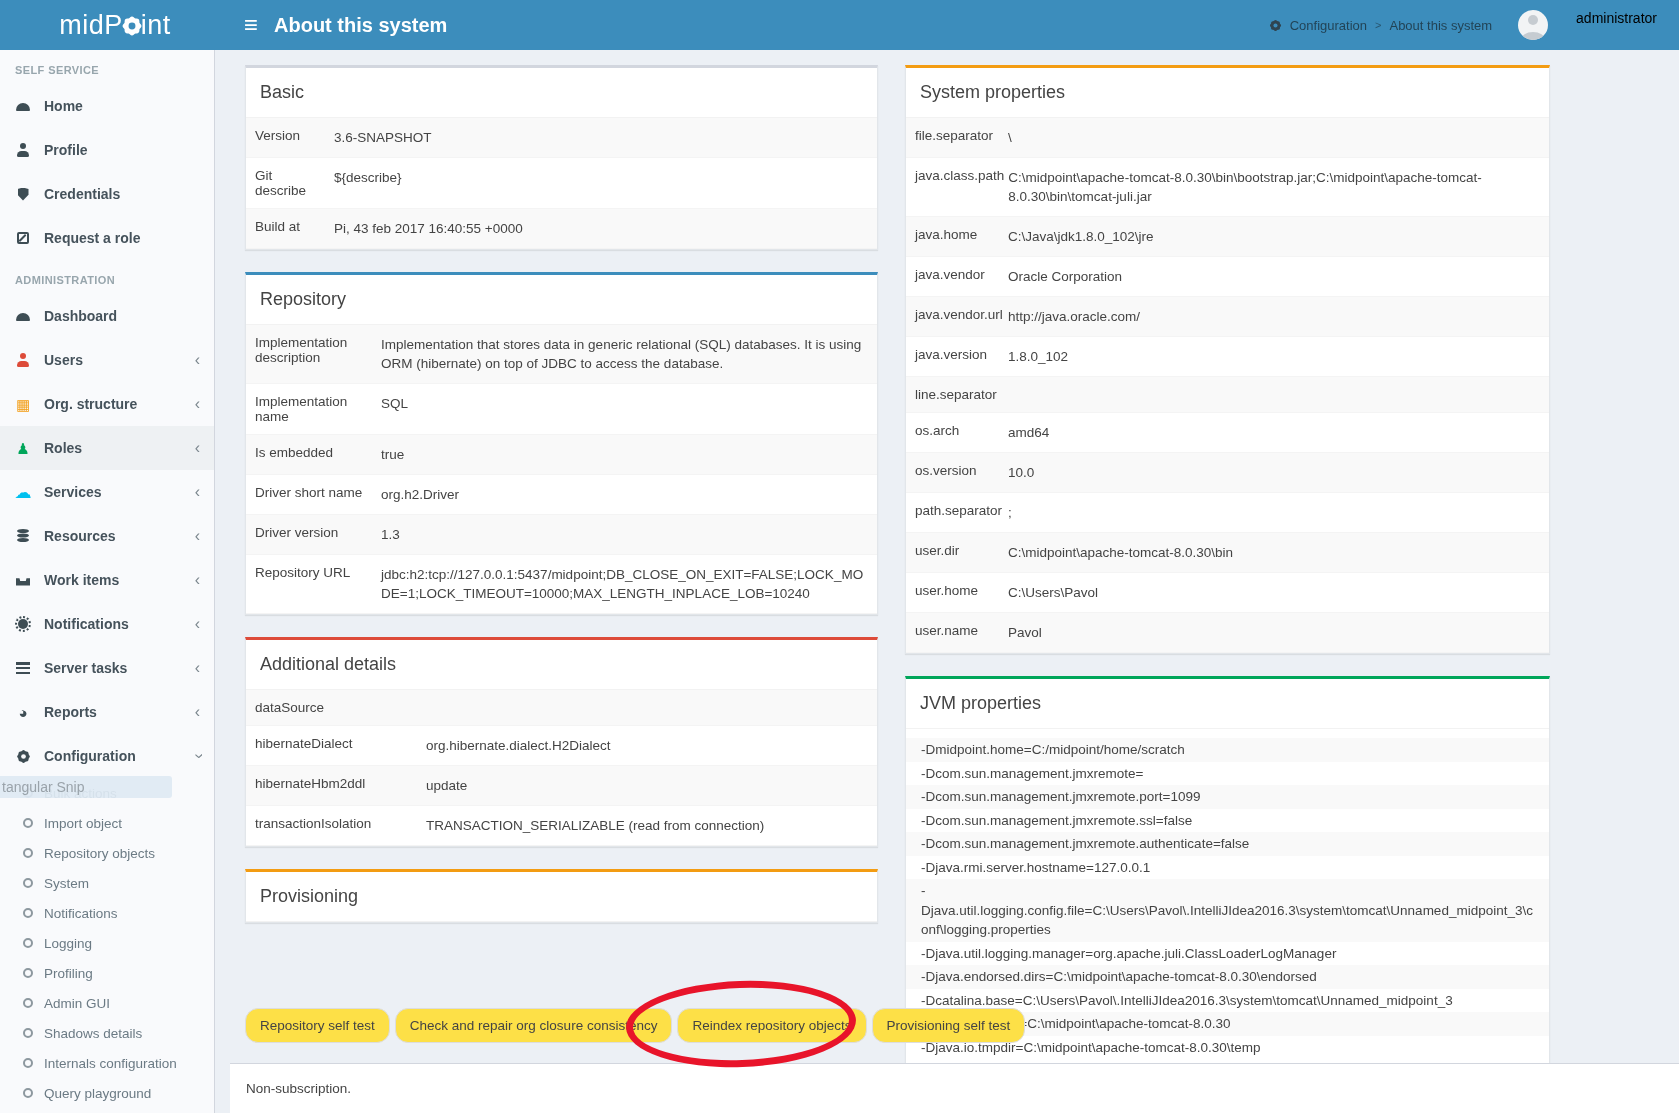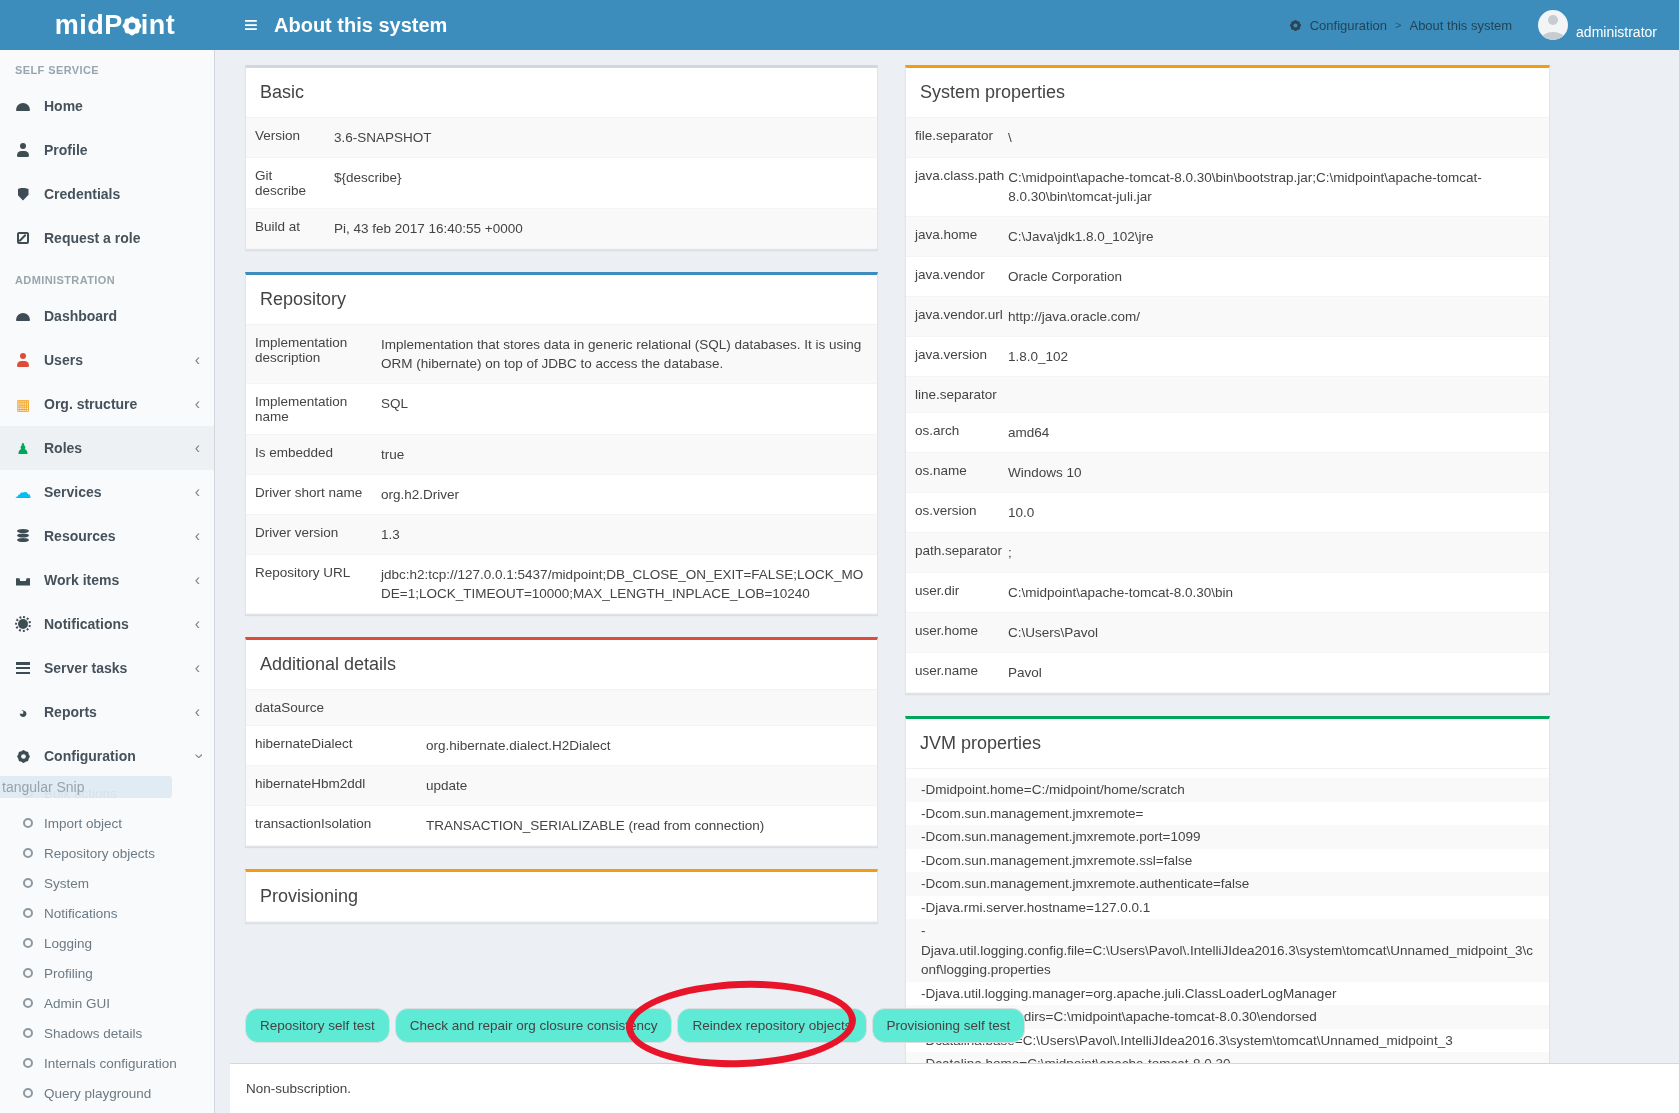--- a/index.html
+++ b/index.html
@@ -1,29 +1,29 @@
 <!DOCTYPE html>
 <html><head>
 <meta charset="utf-8">
 <style>
   *{margin:0;padding:0;box-sizing:border-box}
   html,body{width:1679px;height:1113px}
   body{font-family:"Liberation Sans",sans-serif;background:#ecf0f5;overflow:hidden;position:relative;color:#444}
 
   
   .header{position:absolute;top:0;left:0;right:0;height:50px;background:#3c8dbc;display:flex;align-items:center;z-index:6}
-  .logo{width:230px;height:50px;display:flex;align-items:center;justify-content:center;font-weight:bold;font-size:27px;color:#fff;letter-spacing:.5px;cursor:pointer}
+  .logo{width:230px;height:50px;display:flex;align-items:center;justify-content:center;font-weight:normal;font-size:27px;color:#fff;letter-spacing:.5px;cursor:pointer}
   .logo svg{margin:2px -2px 0 -2px}
   .menu-toggle{color:#fff;font-size:24px;margin:0 16px 0 14px;cursor:pointer;line-height:1}
   .page-title{color:#fff;font-size:20px;font-weight:600}
   .header-right{margin-left:auto;display:flex;align-items:center;gap:26px;padding-right:22px}
   .breadcrumb{display:flex;align-items:center;gap:8px;font-size:13px;color:rgba(25,45,55,.78)}
   .breadcrumb .crumb{cursor:pointer}
   .breadcrumb .sep{font-size:11px;color:rgba(25,45,55,.6)}
-  .user-chip{display:flex;align-items:flex-end;gap:8px;color:#ffffff;font-size:14px;cursor:pointer}
+  .user-chip{display:flex;align-items:flex-start;gap:28px;color:#000000;font-size:14px;cursor:pointer}
   .avatar{width:30px;height:30px;border-radius:50%;background:#f2f4f5;position:relative;overflow:hidden}
   .avatar::before{content:"";position:absolute;top:5px;left:10px;width:10px;height:10px;border-radius:50%;background:#c6ccd1}
   .avatar::after{content:"";position:absolute;bottom:-7px;left:3px;width:24px;height:15px;border-radius:50%;background:#c6ccd1}
 
   
   .sidebar{position:absolute;top:50px;left:0;width:215px;bottom:0;background:#f9fafc;border-right:1px solid #d2d6de;z-index:2}
   .side-section-label{padding:14px 15px 8px;font-size:11px;font-weight:bold;color:#98a6ad;letter-spacing:.4px}
   .side-item{display:flex;align-items:center;height:44px;padding:0 14px;gap:12px;cursor:pointer}
   .side-item .lbl{font-size:14px;font-weight:600;color:#45525b}
   .side-item.hl{background:#eef1f3}
@@ -68,21 +68,21 @@
   .repository{--kw:133px}
   .additional{--kw:178px}
   .provisioning{--kw:420px}
   .sysprops{--kw:100px}
   .sysprops .k{white-space:nowrap;padding-right:2px}
   .jvm-lines{padding:9px 0 11px}
   .jvm-line{padding:2px 15px;font-size:13.5px;color:#444;line-height:19.5px;overflow-wrap:anywhere}
   .jvm-lines .jvm-line:nth-child(odd){background:#f9f9f9}
 
   .button-bar{position:absolute;left:15px;top:958px;display:flex;gap:5px;z-index:2}
-  .btn{background:#5eead4;border:1px solid #ddd;color:#444;font-size:13.5px;padding:9px 14px;border-radius:13px;font-family:inherit;cursor:pointer;white-space:nowrap}
+  .btn{background:#fde047;border:1px solid #ddd;color:#444;font-size:13.5px;padding:9px 14px;border-radius:13px;font-family:inherit;cursor:pointer;white-space:nowrap}
   .red-ellipse{position:absolute;left:396px;top:931px;width:230px;height:86px;border:7px solid #e8142a;border-radius:50%;transform:rotate(-2deg);z-index:4;pointer-events:none}
   .footer{position:absolute;left:0;right:0;bottom:0;height:50px;background:#fff;border-top:1px solid #d2d6de;display:flex;align-items:center;padding-left:16px;font-size:13.5px;color:#444;z-index:1}
 </style>
 </head>
 <body>
 
 <div class="header">
   <div class="logo">
     <span>midP</span>
       <svg viewBox="0 0 14 14" width="22" height="22">
@@ -417,24 +417,20 @@
             <div class="trow">
               <div class="k">line.separator</div>
               <div class="v"></div>
             </div>
 
             <div class="trow">
               <div class="k">os.arch</div>
               <div class="v">amd64</div>
             </div>
 
-            <div class="trow">
-              <div class="k">os.name</div>
-              <div class="v">Windows 10</div>
-            </div>
 
             <div class="trow">
               <div class="k">os.version</div>
               <div class="v">10.0</div>
             </div>
 
             <div class="trow">
               <div class="k">path.separator</div>
               <div class="v">;</div>
             </div>

